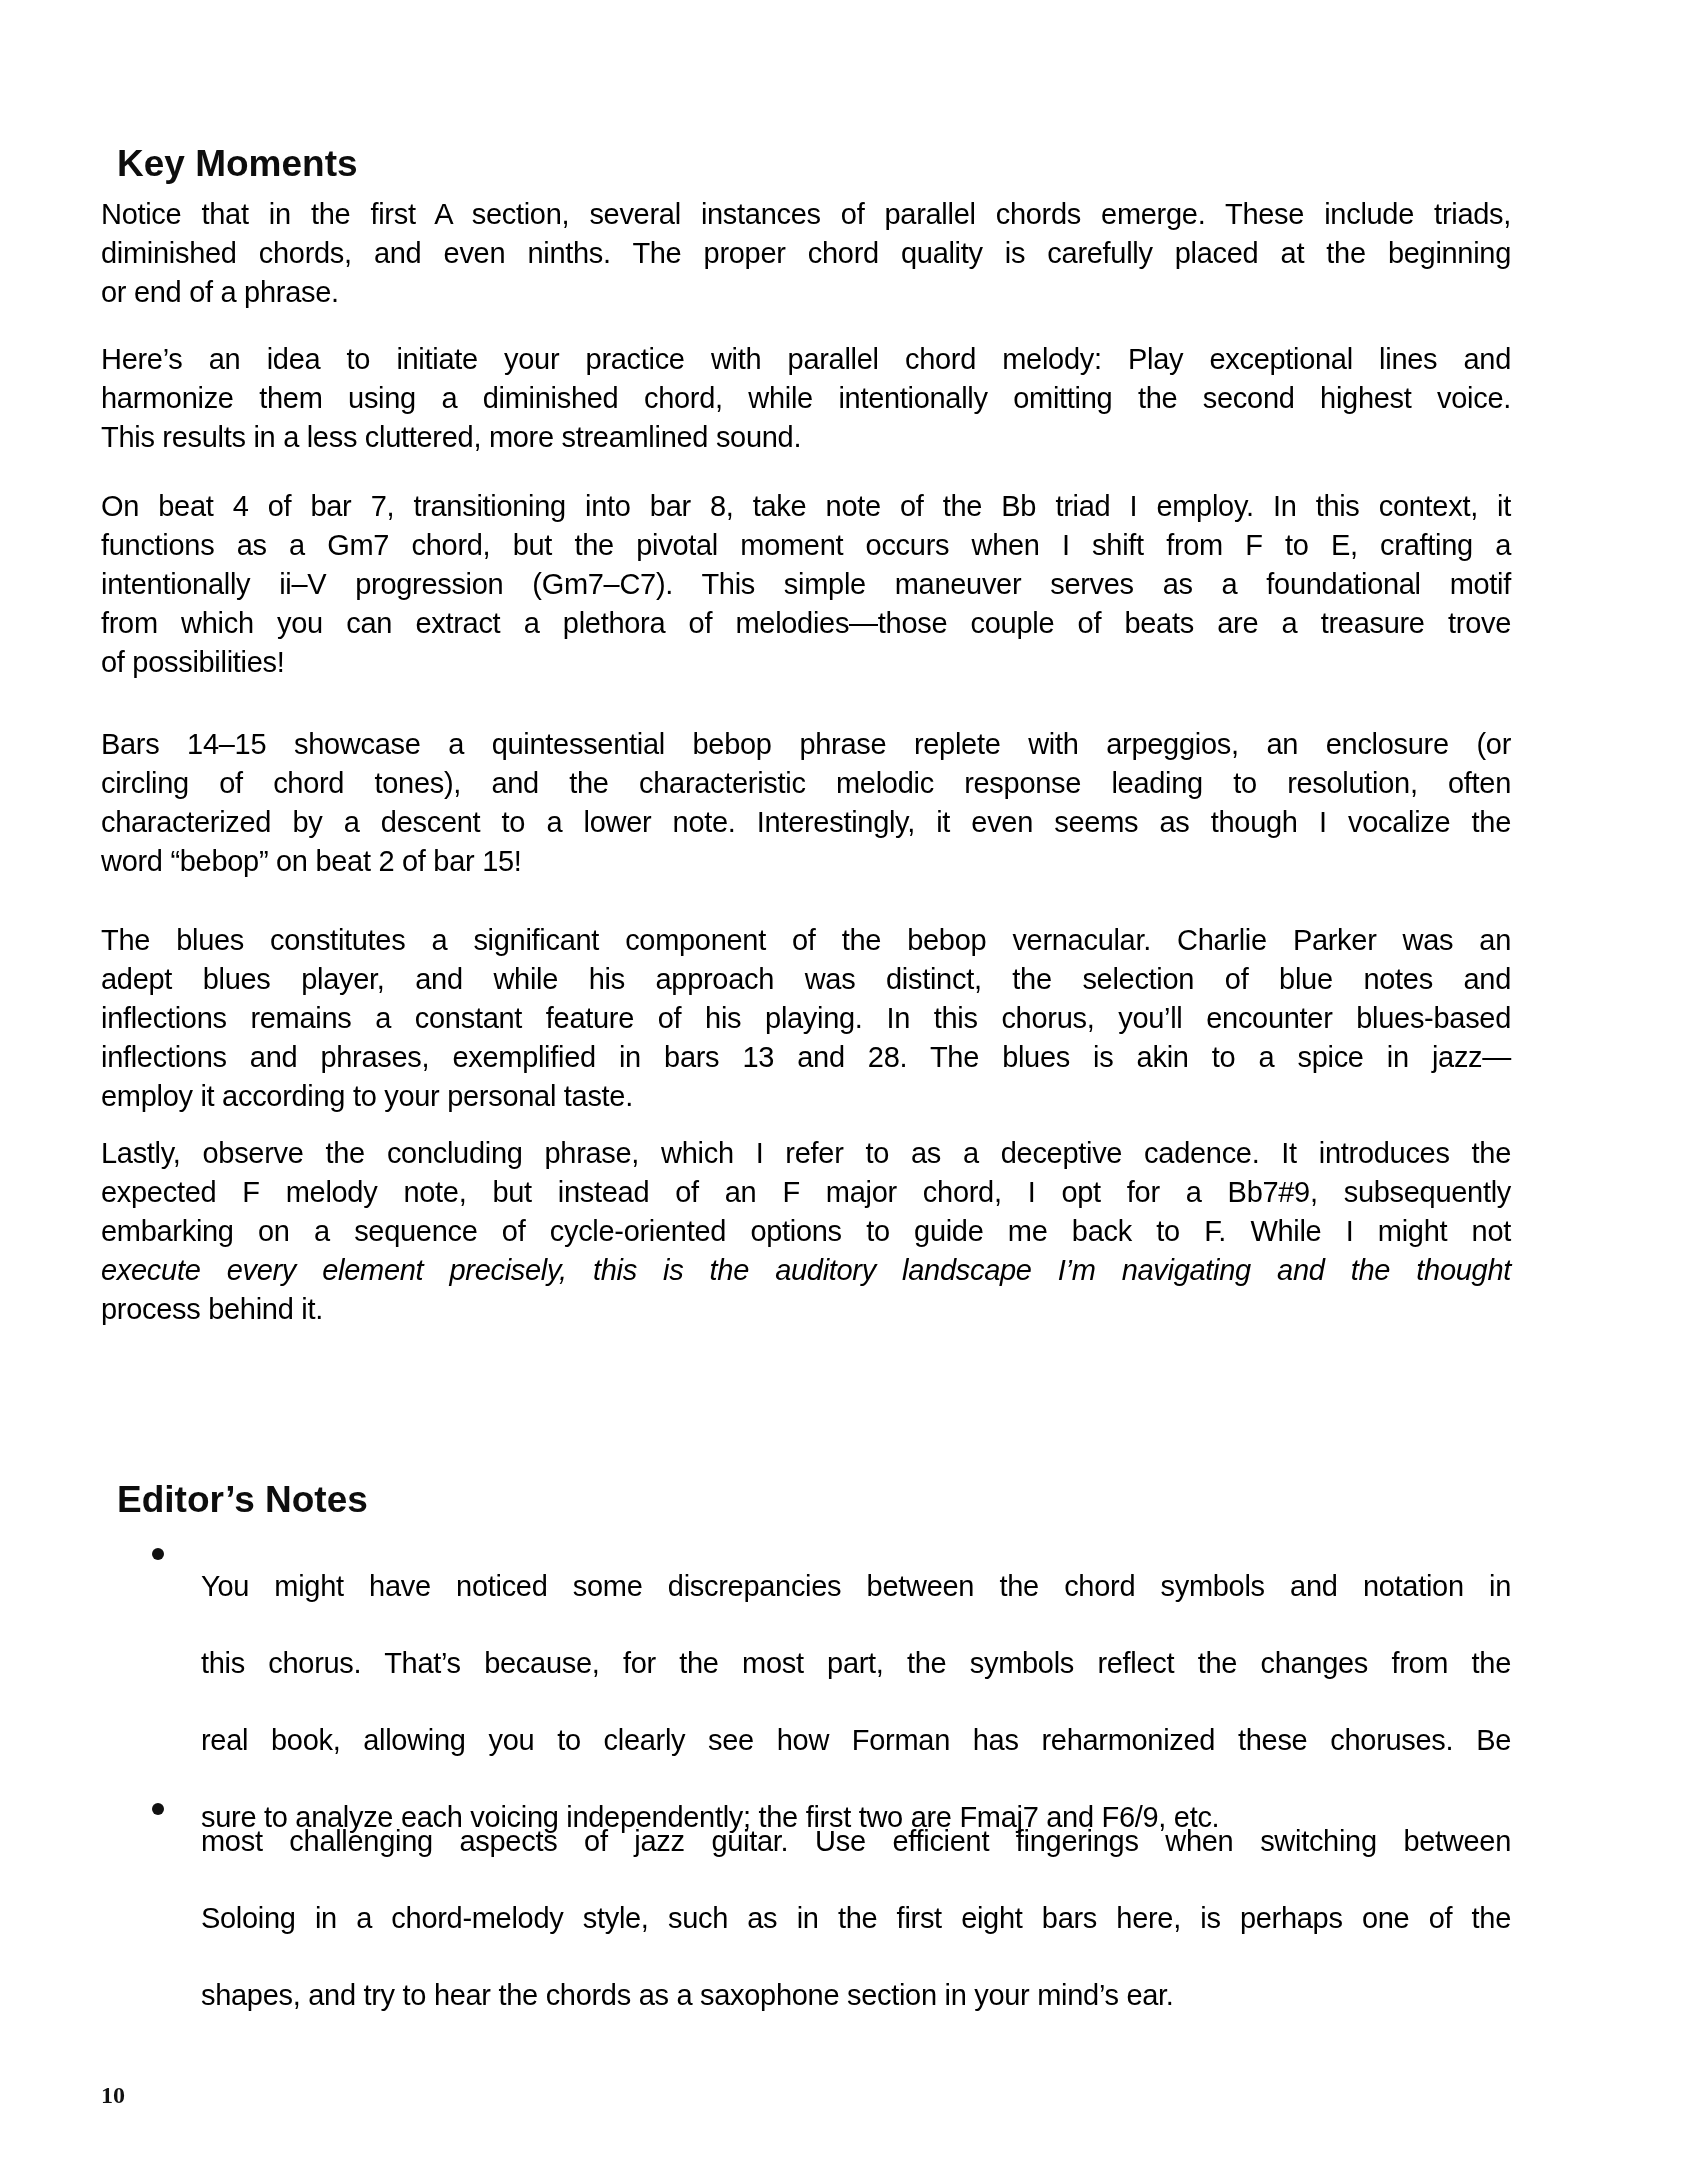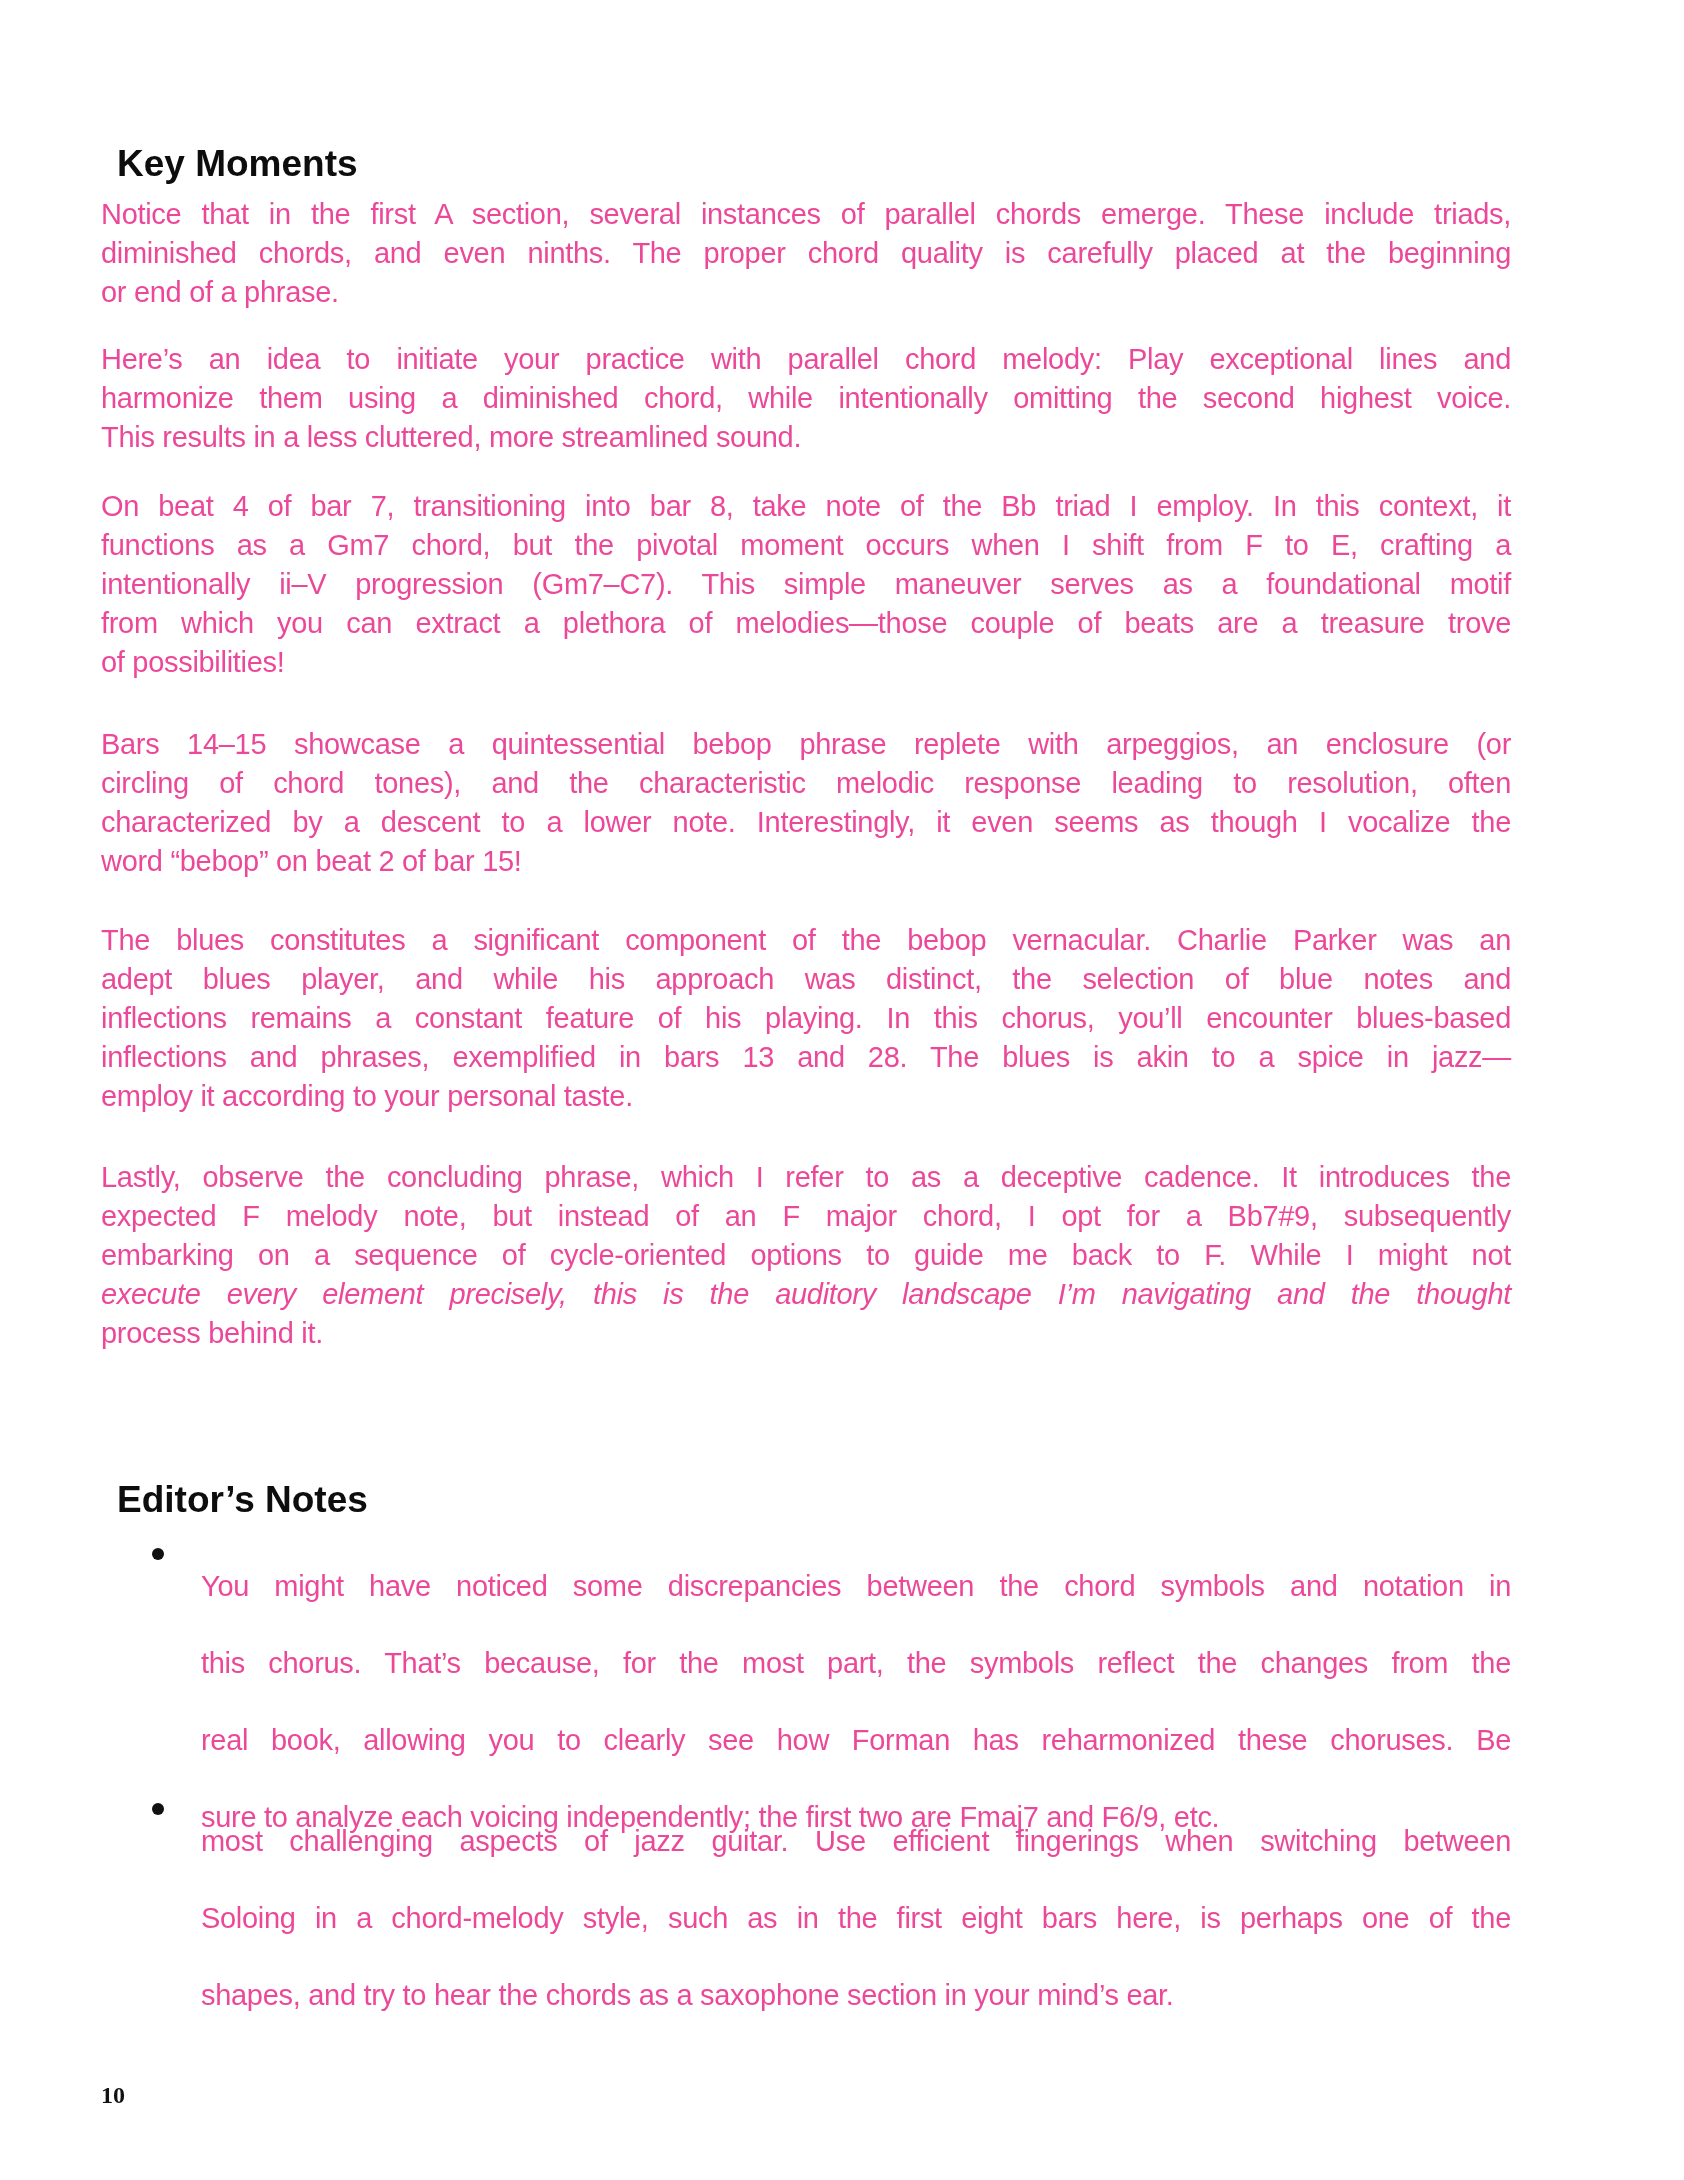--- a/index.html
+++ b/index.html
@@ -9,21 +9,21 @@
     position: absolute; left: 101px;
     font-family: "Liberation Sans", sans-serif; font-weight: bold;
     font-size: 37px; line-height: 43px; margin: 16px; color: #0d0d0d;
     white-space: nowrap;
   }
   .para { position: absolute; left: 101px; width: 1410px; margin: 0; }
   .line {
     display: block; height: 39px; line-height: 39px;
     font-family: "Liberation Sans", sans-serif; font-size: 29px;
     white-space: nowrap; text-align: justify; text-align-last: justify;
-    color: #ec4899; letter-spacing: -0.3px;
+    color: #000000; letter-spacing: -0.3px;
   }
   .line.last { text-align: left; text-align-last: left; }
   .bullet-item { position: absolute; left: 101px; width: 1410px; }
   .bullet-dot {
     position: absolute; left: 51px; width: 12px; height: 12px; border-radius: 50%;
     background: #111111;
   }
   .bullet-text { position: absolute; left: 100px; width: 1310px; }
   .bullet-text .line { height: 45px; line-height: 45px; margin-top: 32px; }
   .page-number {
@@ -67,21 +67,21 @@
   </div>
 
   <div class="para" style="top:921px;">
     <span class="line" style="display: block;">The blues constitutes a significant component of the bebop vernacular. Charlie Parker was an</span>
     <span class="line" style="display: block;">adept blues player, and while his approach was distinct, the selection of blue notes and</span>
     <span class="line" style="display: block;">inflections remains a constant feature of his playing. In this chorus, you’ll encounter blues-based</span>
     <span class="line" style="display: block;">inflections and phrases, exemplified in bars 13 and 28. The blues is akin to a spice in jazz—</span>
     <span class="line last" style="display: block;">employ it according to your personal taste.</span>
   </div>
 
-  <div class="para" style="top:1158px;">
+  <div class="para" style="top:1134px;">
     <span class="line" style="display: block;">Lastly, observe the concluding phrase, which I refer to as a deceptive cadence. It introduces the</span>
     <span class="line" style="display: block;">expected F melody note, but instead of an F major chord, I opt for a Bb7#9, subsequently</span>
     <span class="line" style="display: block;">embarking on a sequence of cycle-oriented options to guide me back to F. While I might not</span>
     <span class="line" style="display: block; font-style: italic;">execute every element precisely, this is the auditory landscape I’m navigating and the thought</span>
     <span class="line last" style="display: block;">process behind it.</span>
   </div>
 
   <h2 class="heading" style="top:1462px;">Editor’s Notes</h2>
 
   <div class="bullet-item" style="top:1532px;">

